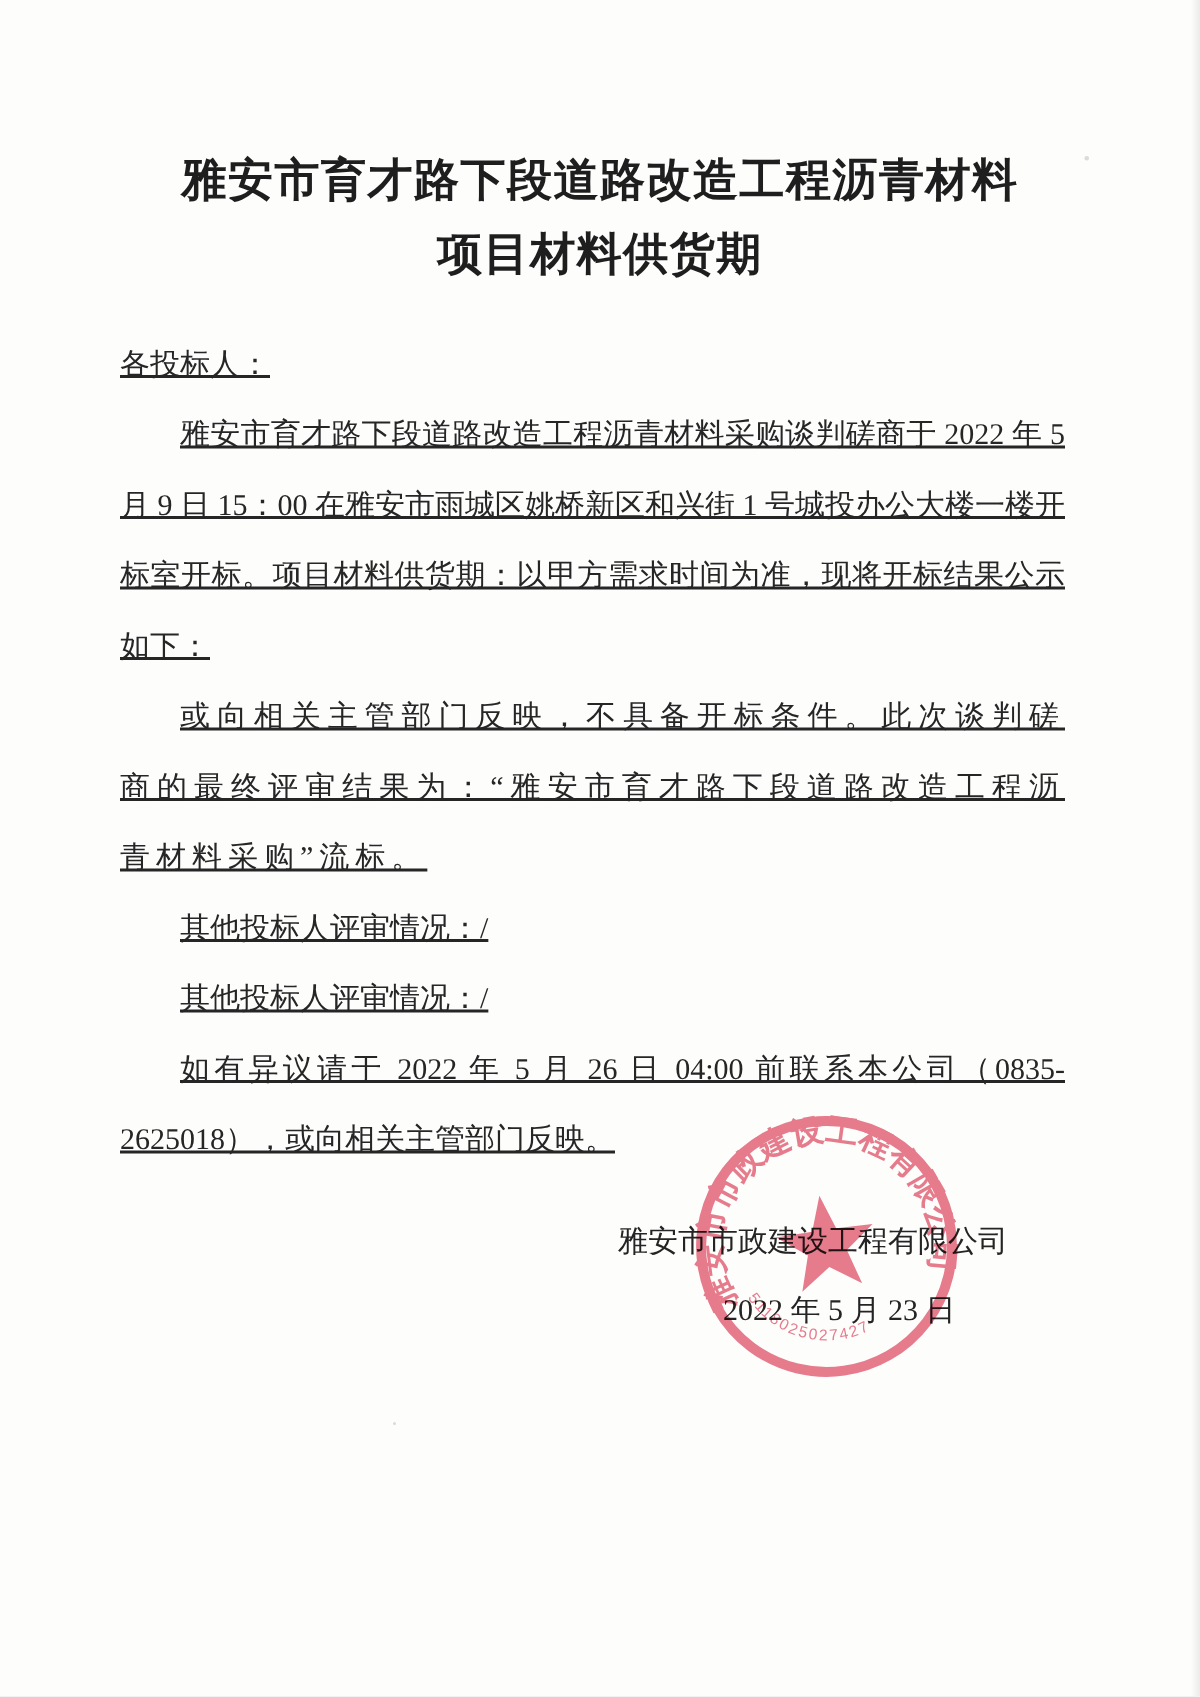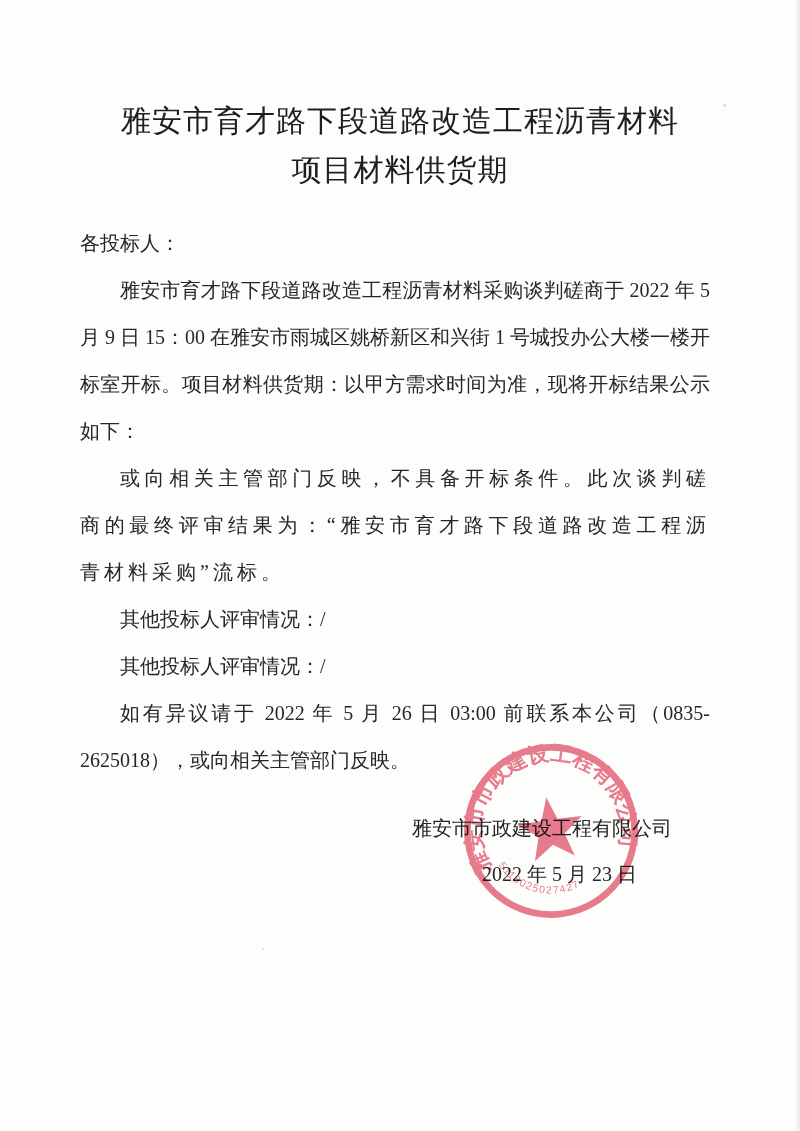--- a/index.html
+++ b/index.html
@@ -14,32 +14,33 @@
   }
   .page::after{
     content:"";position:absolute;top:0;right:0;width:6px;height:100%;
     background:linear-gradient(to right,rgba(0,0,0,0),rgba(0,0,0,0.07));
     pointer-events:none;
   }
   .doc-title{
     margin:96px 60px 0;
     text-align:center;
     font-family:"Liberation Sans","DejaVu Sans",sans-serif;
-    font-weight:400;
+    font-weight:700;
     font-size:30px;
     line-height:49px;
     letter-spacing:1px;
     color:#1e1e1e;
   }
   .doc-body{
     margin:26px 90px 0 80px;
     font-size:20px;
     line-height:47px;
     text-align:justify;
     text-justify:inter-ideograph;
+    text-decoration:underline;
   }
   .doc-body p{margin:0;}
   .p-indent{text-indent:2em;}
   .p-spread{letter-spacing:4px;}
   .salutation{text-indent:0;}
   .signature{
     position:absolute;
     left:412px;top:818px;
     font-size:20px;
     line-height:1;
@@ -70,21 +71,21 @@
     <div>雅安市育才路下段道路改造工程沥青材料</div>
     <div>项目材料供货期</div>
   </div>
 
   <div class="doc-body">
     <p class="salutation">各投标人：</p>
     <p class="p-indent">雅安市育才路下段道路改造工程沥青材料采购谈判磋商于 2022 年 5 月 9 日 15：00 在雅安市雨城区姚桥新区和兴街 1 号城投办公大楼一楼开标室开标。项目材料供货期：以甲方需求时间为准，现将开标结果公示如下：</p>
     <p class="p-indent p-spread">或向相关主管部门反映，不具备开标条件。此次谈判磋商的最终评审结果为：“雅安市育才路下段道路改造工程沥青材料采购”流标。</p>
     <p class="p-indent">其他投标人评审情况：/</p>
     <p class="p-indent">其他投标人评审情况：/</p>
-    <p class="p-indent">如有异议请于 2022 年 5 月 26 日 03:00 前联系本公司（0835-2625018），或向相关主管部门反映。</p>
+    <p class="p-indent">如有异议请于 2022 年 5 月 26 日 04:00 前联系本公司（0835-2625018），或向相关主管部门反映。</p>
   </div>
 
   <div class="signature">
     <div class="company">雅安市市政建设工程有限公司</div>
     <div class="date">2022 年 5 月 23 日</div>
   </div>
 
   <svg class="stamp" viewBox="0 0 200 200" aria-hidden="true" style="color: rgb(226, 91, 114);">
     <defs>
       <path id="seal-arc-top" d="M 32.9,131.3 A 74,74 0 1 1 167.1,131.3" fill="none"></path>

